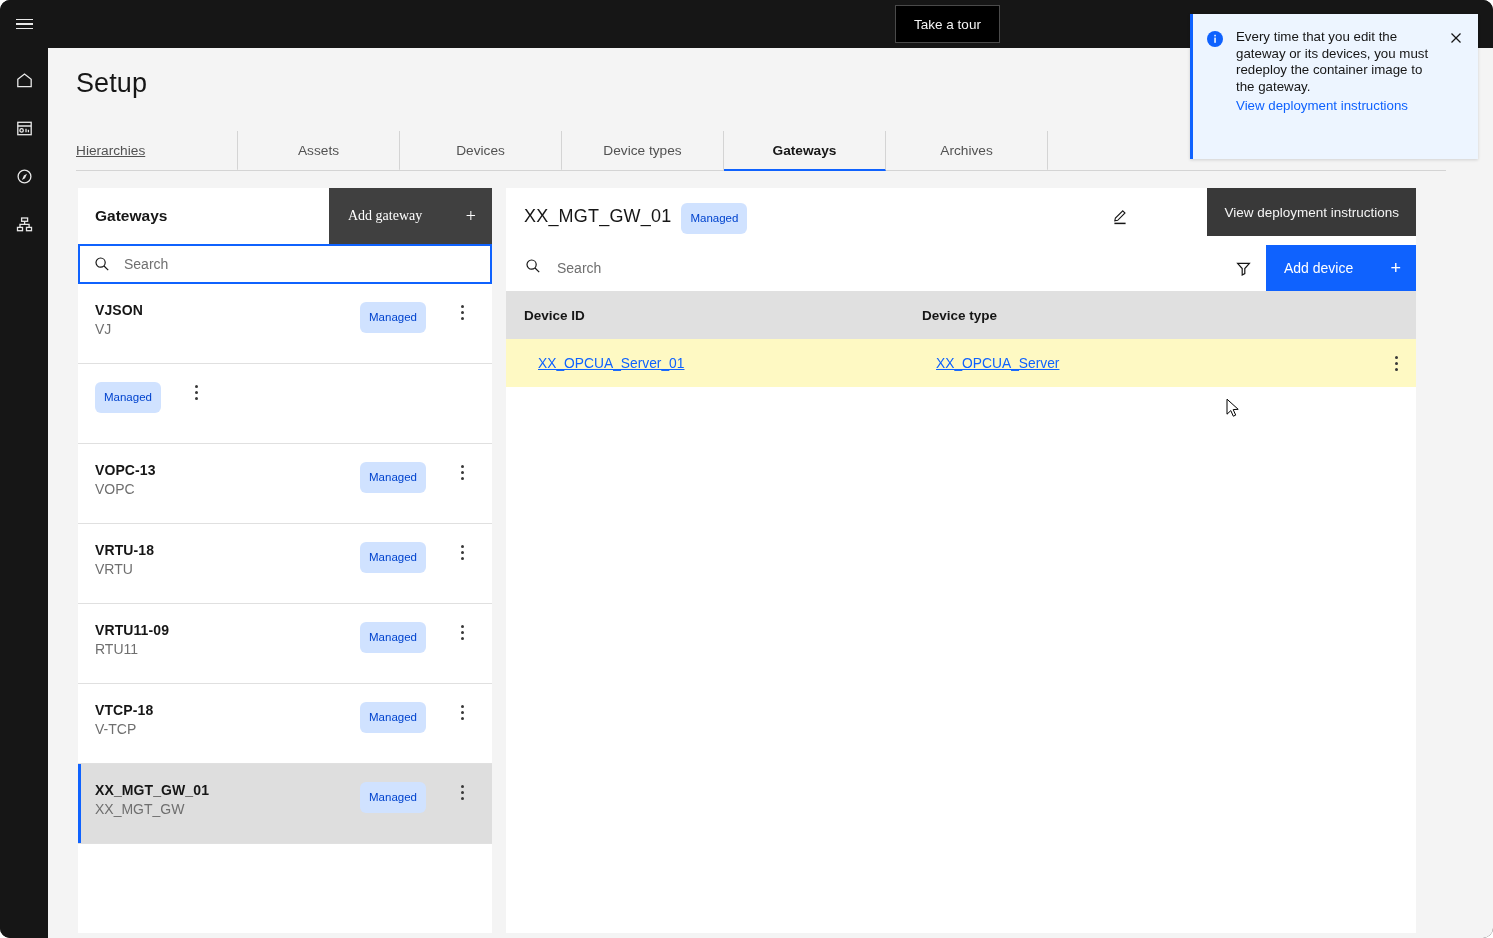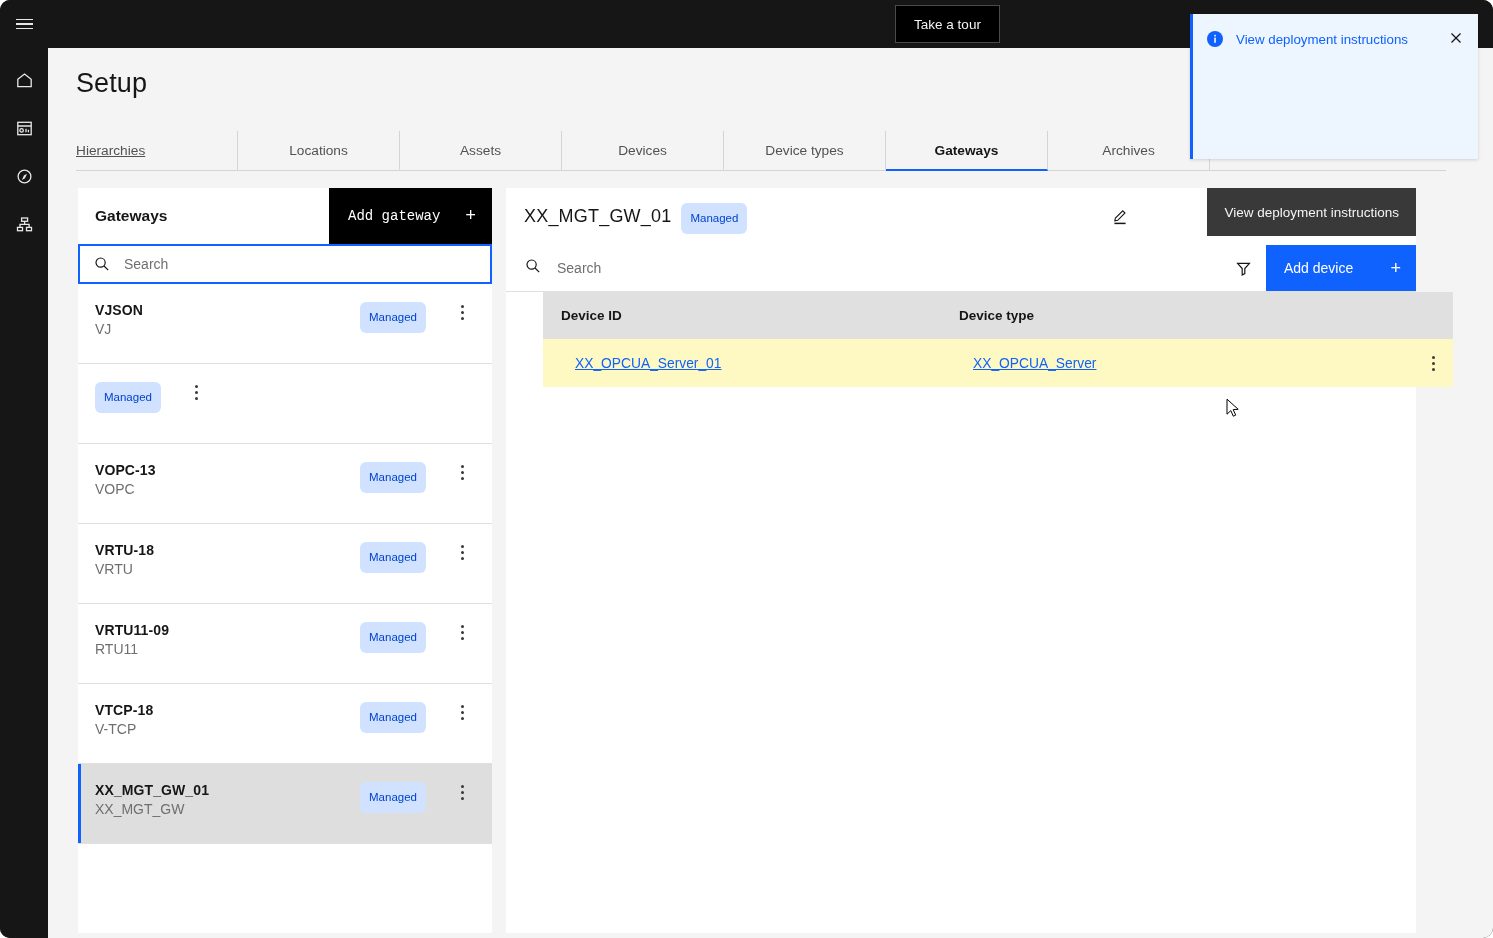--- a/index.html
+++ b/index.html
@@ -125,24 +125,24 @@
   }
   .list-head {
     height: 56px; display: flex; align-items: stretch;
   }
   .list-head-title {
     flex: 1; display: flex; align-items: center;
     padding-left: 17px;
     font-size: 15.5px; font-weight: 700; color: #161616;
   }
   .add-gw-btn {
-    width: 163px; background: #000000; color: #fff;
+    width: 163px; background: #404040; color: #fff;
     display: flex; align-items: center; justify-content: space-between;
     padding: 0 16px 0 19px; font-size: 14px; cursor: pointer;
-    border: none; font-family: Liberation Mono, monospace;
+    border: none; font-family: Liberation Serif, serif;
   }
   .add-gw-btn .plus { font-size: 18px; font-weight: 300; line-height: 1; }
 
   .search-wrap {
     position: relative; height: 40px;
     border: 2px solid #0f62fe; background: #ffffff;
     display: flex; align-items: center;
     z-index: 5;
   }
   .search-wrap .mag { margin-left: 14px; display: flex; }
@@ -246,21 +246,21 @@
   }
   .add-dev-btn {
     width: 150px; background: #0f62fe; color: #fff;
     display: flex; align-items: center; justify-content: space-between;
     padding: 0 15px 0 18px; font-size: 14px; cursor: pointer;
     border: none; font-family: "Liberation Sans", sans-serif;
   }
   .add-dev-btn .plus { font-size: 18px; font-weight: 300; line-height: 1; }
 
   table.dev-table {
-    width: 100%; border-collapse: collapse; table-layout: fixed; margin-left: 37px;
+    width: 100%; border-collapse: collapse; table-layout: fixed;
   }
   table.dev-table th {
     background: #e0e0e0; color: #161616;
     font-size: 13.5px; font-weight: 700; text-align: left;
     height: 47px; padding-left: 18px;
   }
   table.dev-table th.c1 { width: 398px; }
   table.dev-table th.c2 { width: 430px; }
   table.dev-table th.c3 { width: auto; }
   table.dev-table td {
@@ -381,23 +381,20 @@
     </div>
   </div>
 
   <div class="page">
 
     <div class="page-title">Setup</div>
 
     <div class="tabs">
       <div class="tab">
           <span>Hierarchies</span>
-        </div>
-      <div class="tab">
-          <span>Locations</span>
         </div>
       <div class="tab">
           <span>Assets</span>
         </div>
       <div class="tab">
           <span>Devices</span>
         </div>
       <div class="tab">
           <span>Device types</span>
         </div>
@@ -597,20 +594,21 @@
 
   <div class="toast">
     <div class="toast-icon">
       <svg width="18" height="18" viewBox="0 0 18 18">
         <circle cx="9" cy="9" r="8" fill="#0f62fe"></circle>
         <rect x="8.3" y="7.6" width="1.5" height="5.2" fill="#ffffff"></rect>
         <rect x="8.3" y="4.8" width="1.5" height="1.6" fill="#ffffff"></rect>
       </svg>
     </div>
     <div class="toast-body">
+      <div class="toast-msg">Every time that you edit the gateway or its devices, you must redeploy the container image to the gateway.</div>
       <a class="toast-link">View deployment instructions</a>
     </div>
     <div class="toast-close">
       <svg width="16" height="16" viewBox="0 0 16 16" stroke="#161616" stroke-width="1.3">
         <line x1="3.5" y1="3.5" x2="12.5" y2="12.5"></line>
         <line x1="12.5" y1="3.5" x2="3.5" y2="12.5"></line>
       </svg>
     </div>
   </div>
 

